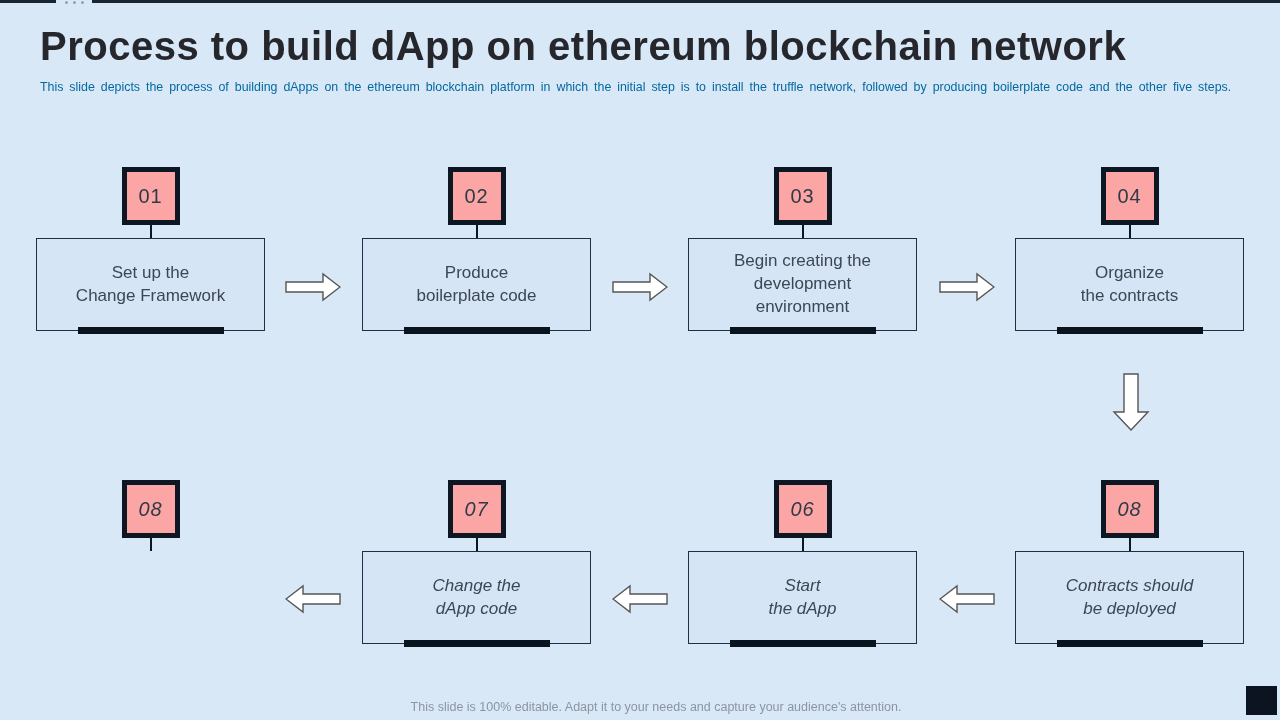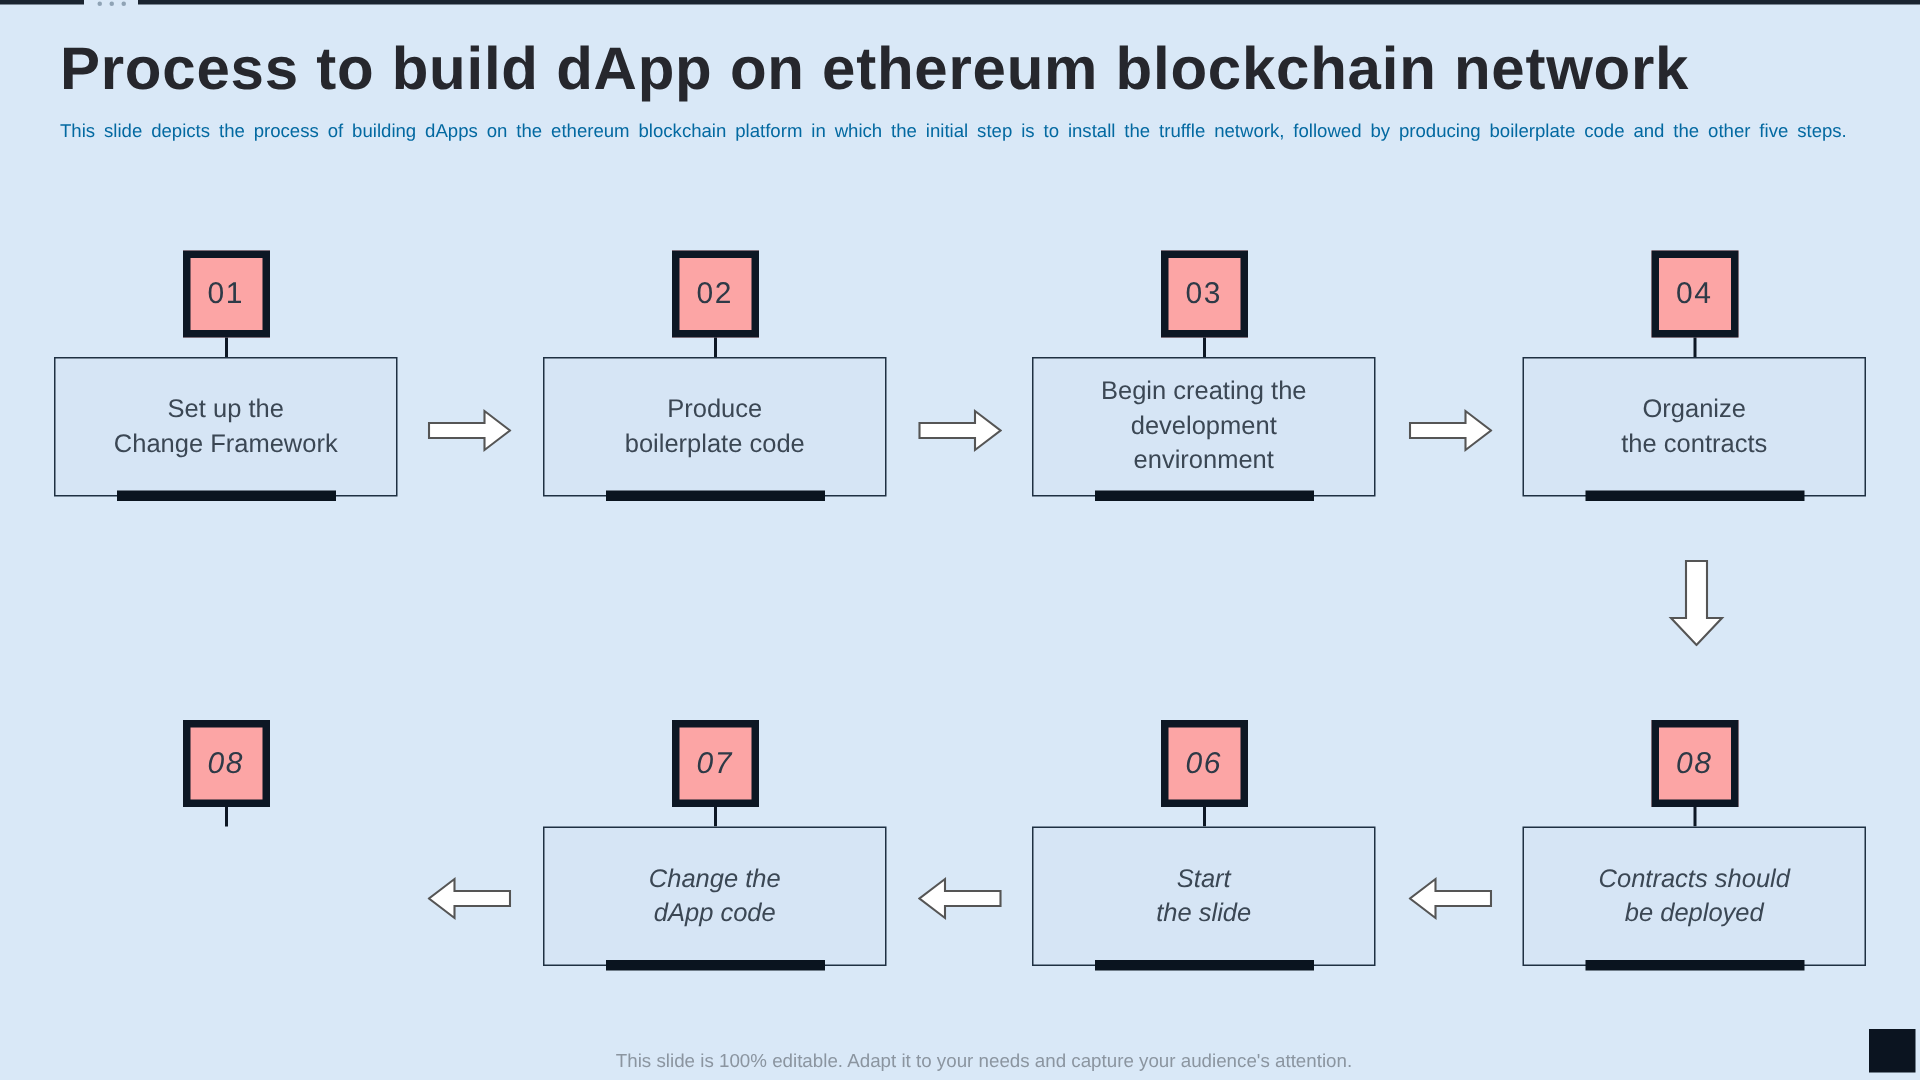--- a/index.html
+++ b/index.html
@@ -151,21 +151,21 @@
     </div>
   </div>
 
   <div class="step col3 row2">
     <div class="badge">
       <span class="num">06</span>
     </div>
     <div class="connector"></div>
     <div class="box">
       <span class="label">Start
-the slide</span>
+the dApp</span>
       <div class="bar"></div>
     </div>
   </div>
 
   <div class="step col4 row2">
     <div class="badge">
       <span class="num">08</span>
     </div>
     <div class="connector"></div>
     <div class="box">

